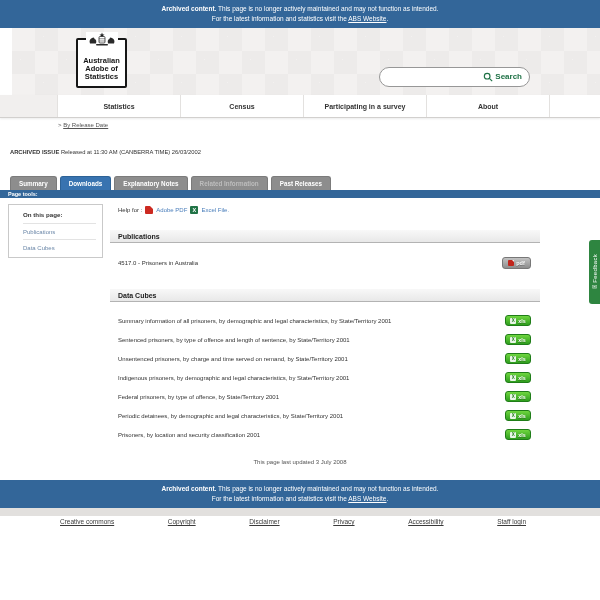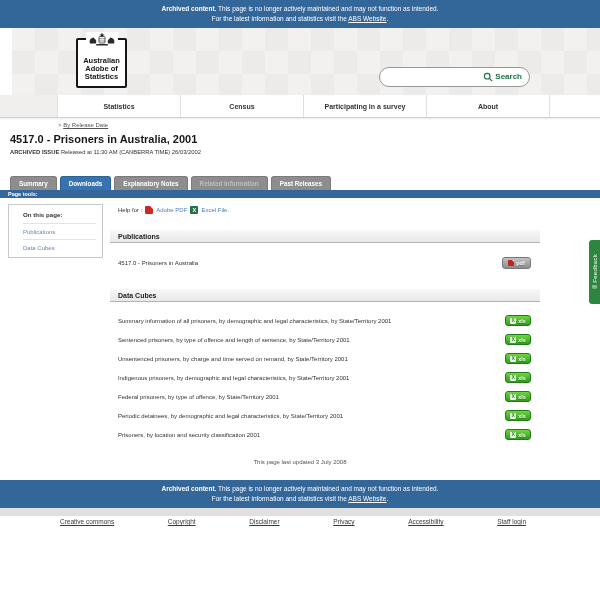--- a/index.html
+++ b/index.html
@@ -150,21 +150,20 @@
     <div class="cell c2">Census</div>
     <div class="cell c3">Participating in a survey</div>
     <div class="cell c4">About</div>
     <div class="cell c5"></div>
   </div>
 
   <div class="breadcrumb">
     <span>&gt;</span>
     <a>By Release Date</a>
   </div>
-  <div class="pagetitle">4517.0 - Prisoners in Australia, 2001</div>
   <div class="released">
     <b>ARCHIVED ISSUE</b><span> Released at 11:30 AM (CANBERRA TIME) 26/03/2002</span>
   </div>
 
   <div class="tabs">
     <div class="tab">Summary</div>
     <div class="tab active">Downloads</div>
     <div class="tab">Explanatory Notes</div>
     <div class="tab disabled">Related Information</div>
     <div class="tab">Past Releases</div>

